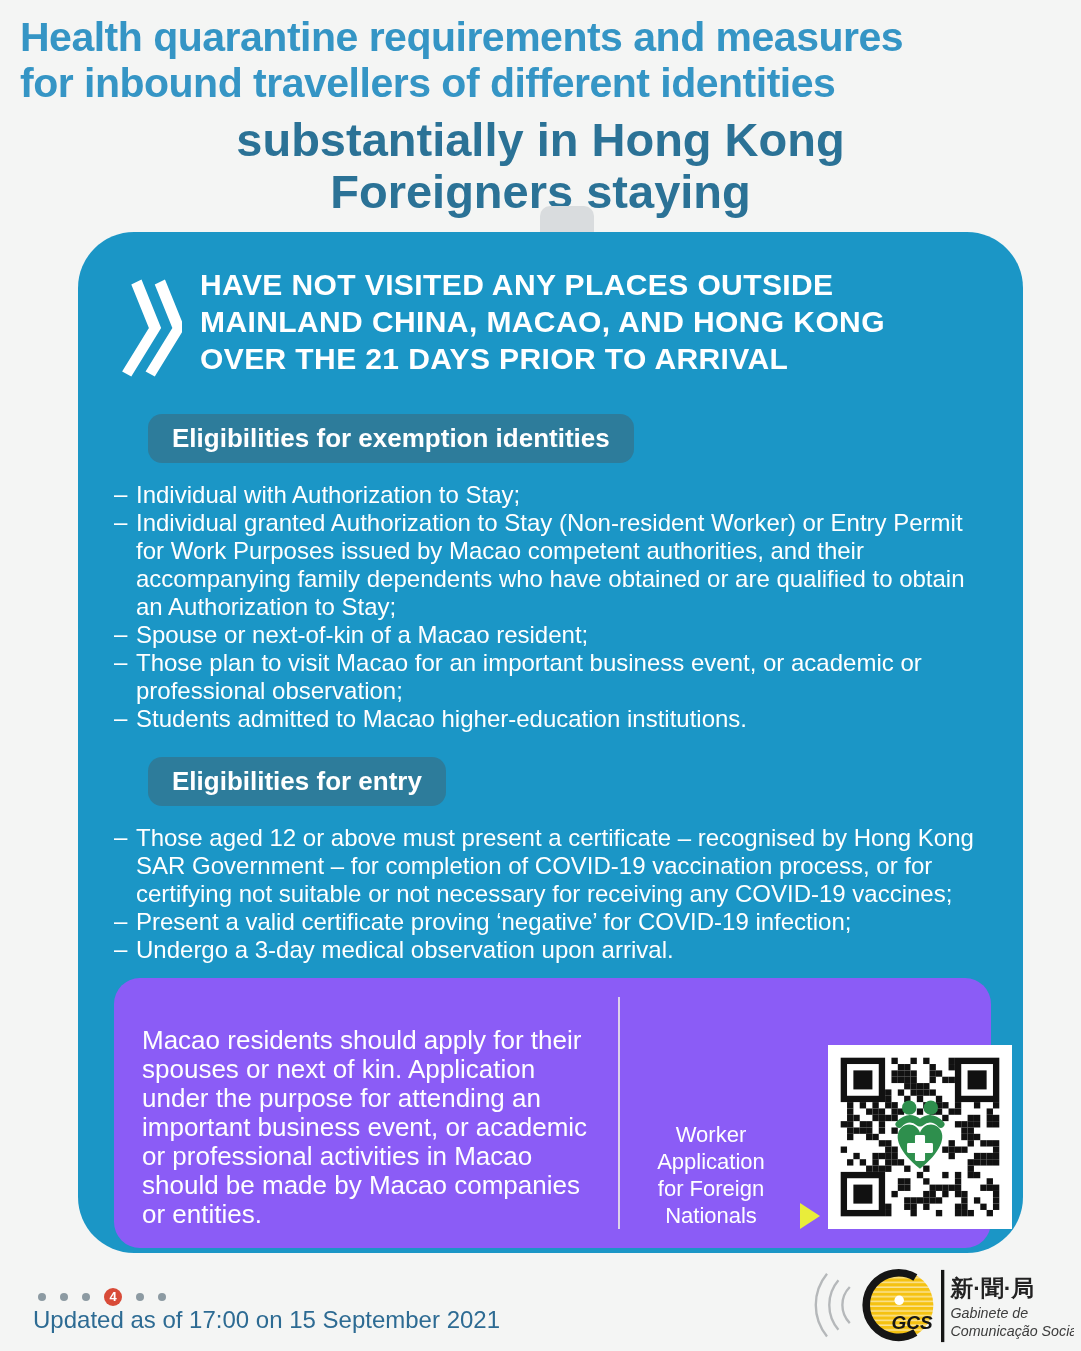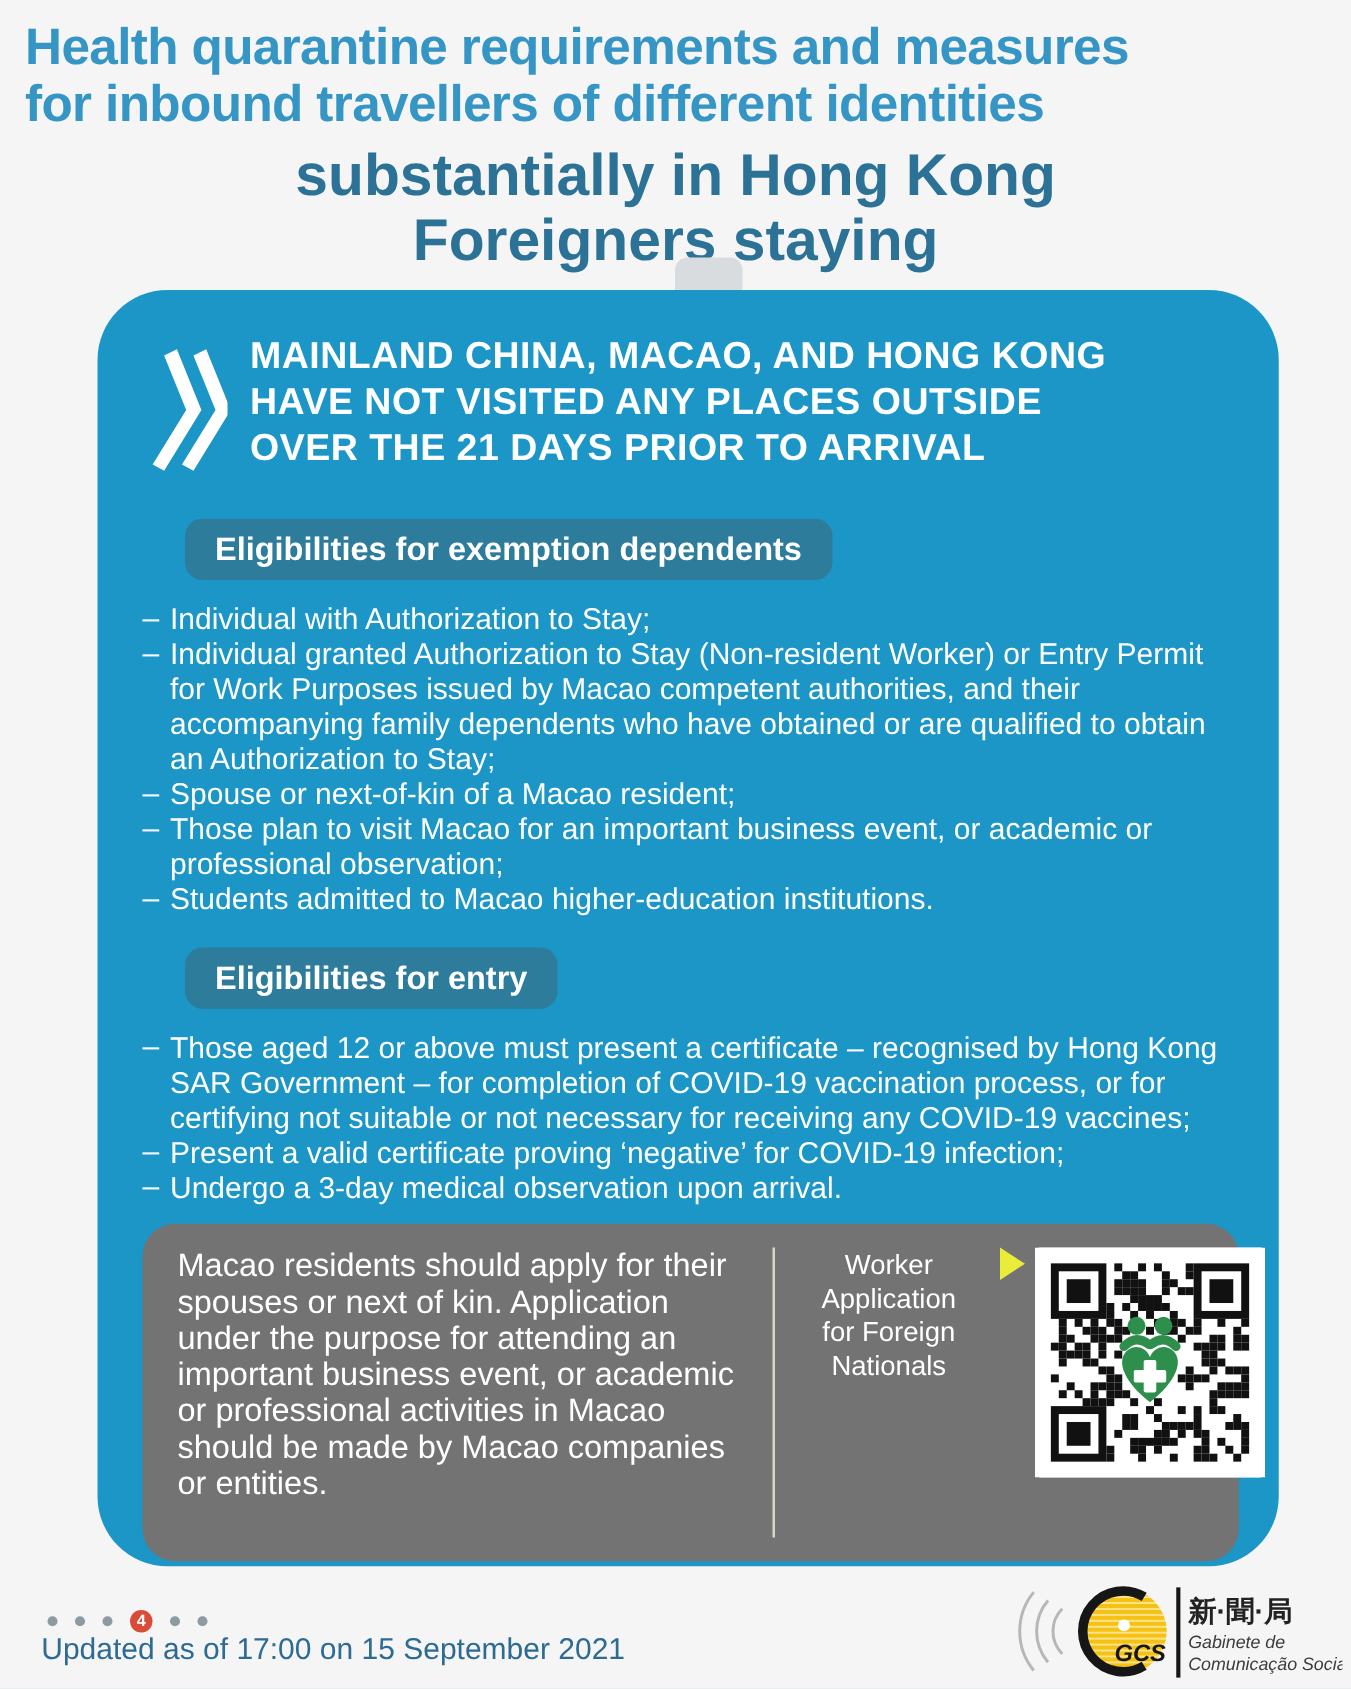--- a/index.html
+++ b/index.html
@@ -28,21 +28,21 @@
   .card-heading span{display:block;}
 
   .badge{display:inline-block;background:#2d7c9b;color:#fff;font-size:26px;
          font-weight:bold;padding:9px 24px;border-radius:14px;margin:24px 0 0 34px;}
 
   .blist{list-style:none;margin:18px 0 0;padding:0;color:#fff;}
   .blist li{position:relative;font-size:24px;line-height:28px;padding-left:22px;}
   .blist li::before{content:"–";position:absolute;left:0;top:-1px;}
 
   
-  .note-box{display:flex;align-items:flex-start;background:#737373;border-radius:26px;
+  .note-box{display:flex;align-items:flex-end;background:#8b5cf6;border-radius:26px;
             margin-top:14px;padding:19px 10px 19px 28px;height:232px;}
   .note-text{flex:none;width:452px;margin:0;color:#fff;font-size:26px;line-height:29px;}
   .vdivider{flex:none;width:2px;align-self:stretch;background:rgba(248,248,230,.75);
             margin-left:24px;}
   .qr-label{flex:none;width:170px;text-align:center;color:#fff;font-size:22px;
             line-height:27px;margin-left:6px;}
   .qr-label span{display:block;}
   .arrow-right{flex:none;width:0;height:0;border-left:20px solid #e9ed3a;
                border-top:13px solid transparent;border-bottom:13px solid transparent;
                margin:0 8px 0 4px;}
@@ -82,28 +82,28 @@
     <div class="card-head">
       <span class="chevrons">
         <svg width="62" height="116" viewBox="0 0 74 118">
           <g transform="skewX(-6) translate(12,0)" stroke="#fff" stroke-width="13" fill="none">
             <path d="M8,4 L36,59 L8,114"></path>
             <path d="M36,4 L64,59 L36,114"></path>
           </g>
         </svg>
       </span>
       <h3 class="card-heading">
+        <span>HAVE NOT VISITED ANY PLACES OUTSIDE</span>
         <span>MAINLAND CHINA, MACAO, AND HONG KONG</span>
-        <span>HAVE NOT VISITED ANY PLACES OUTSIDE</span>
         <span>OVER THE 21 DAYS PRIOR TO ARRIVAL</span>
       </h3>
     </div>
 
     <div>
-      <div class="badge">Eligibilities for exemption dependents</div>
+      <div class="badge">Eligibilities for exemption identities</div>
     </div>
 
     <ul class="blist">
       <li>Individual with Authorization to Stay;</li>
       <li>Individual granted Authorization to Stay (Non-resident Worker) or Entry Permit for Work Purposes issued by Macao competent authorities, and their accompanying family dependents who have obtained or are qualified to obtain an Authorization to Stay;</li>
       <li>Spouse or next-of-kin of a Macao resident;</li>
       <li>Those plan to visit Macao for an important business event, or academic or professional observation;</li>
       <li>Students admitted to Macao higher-education institutions.</li>
     </ul>
 

